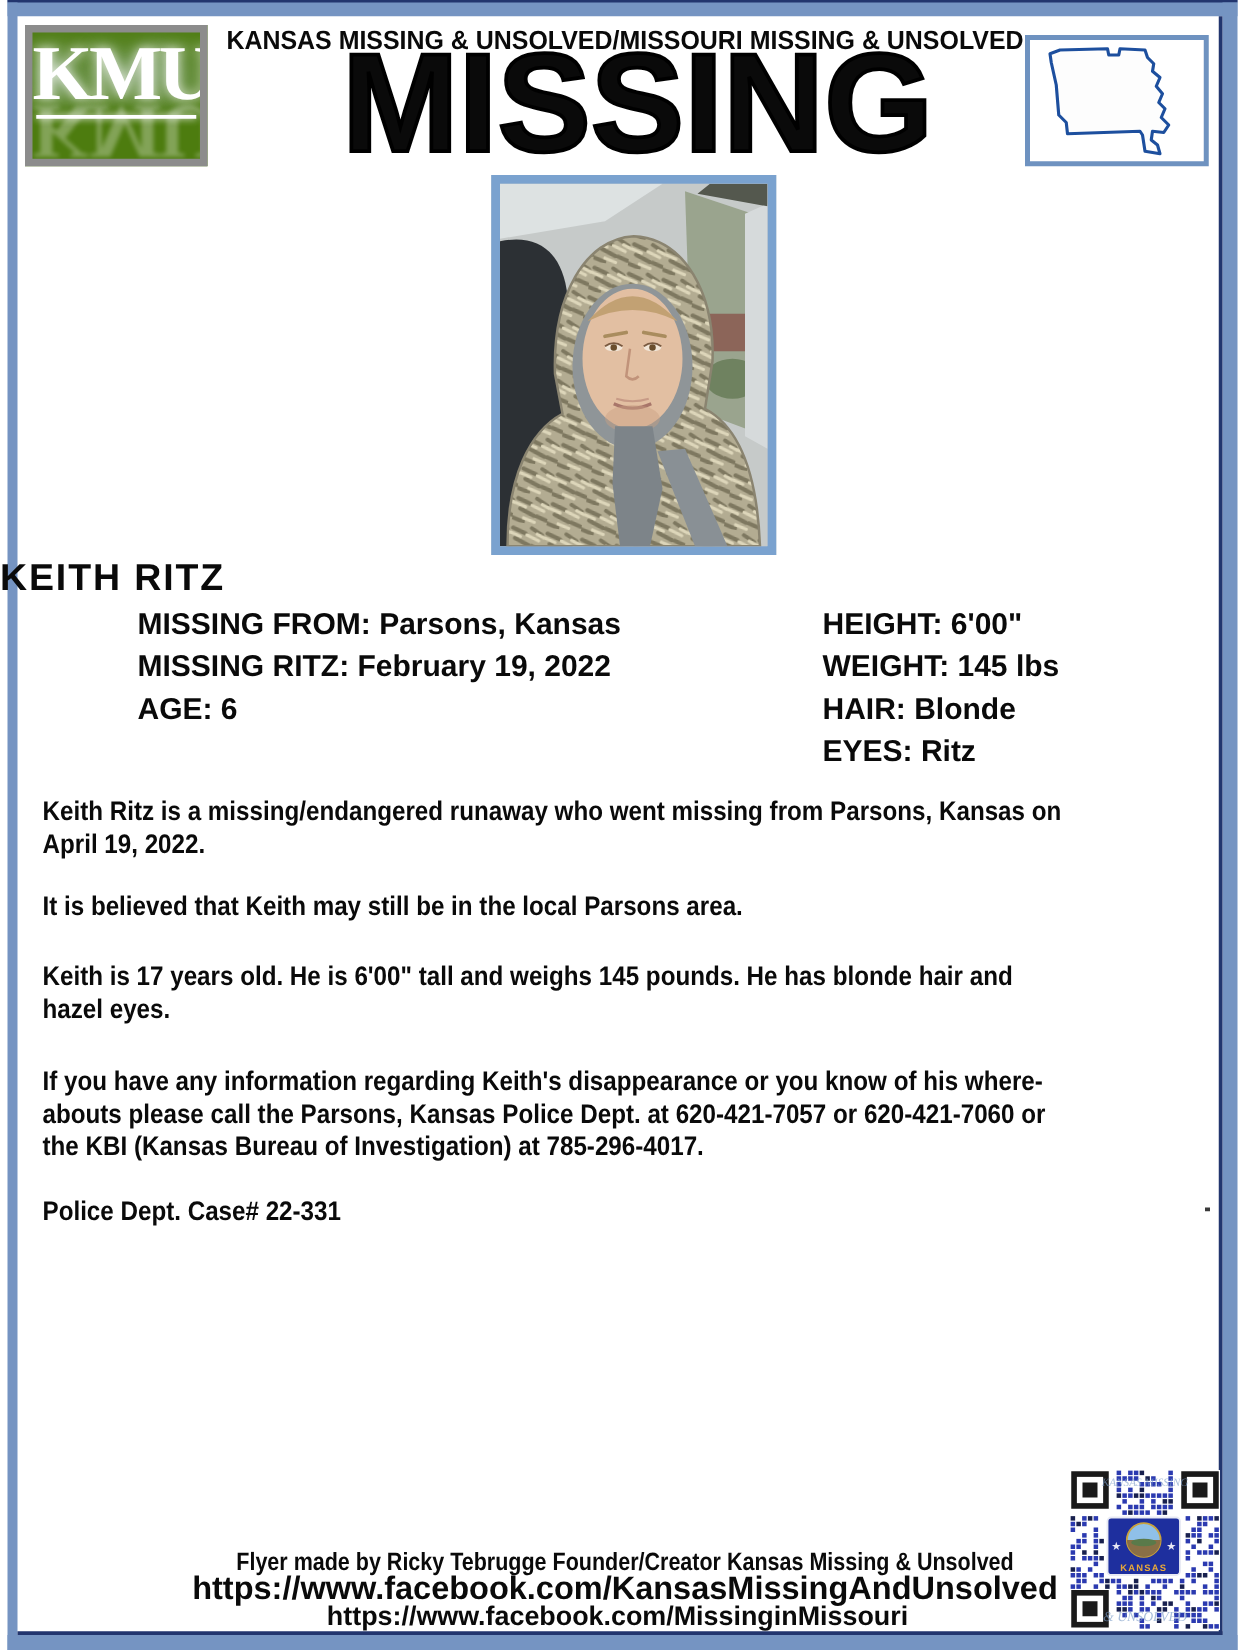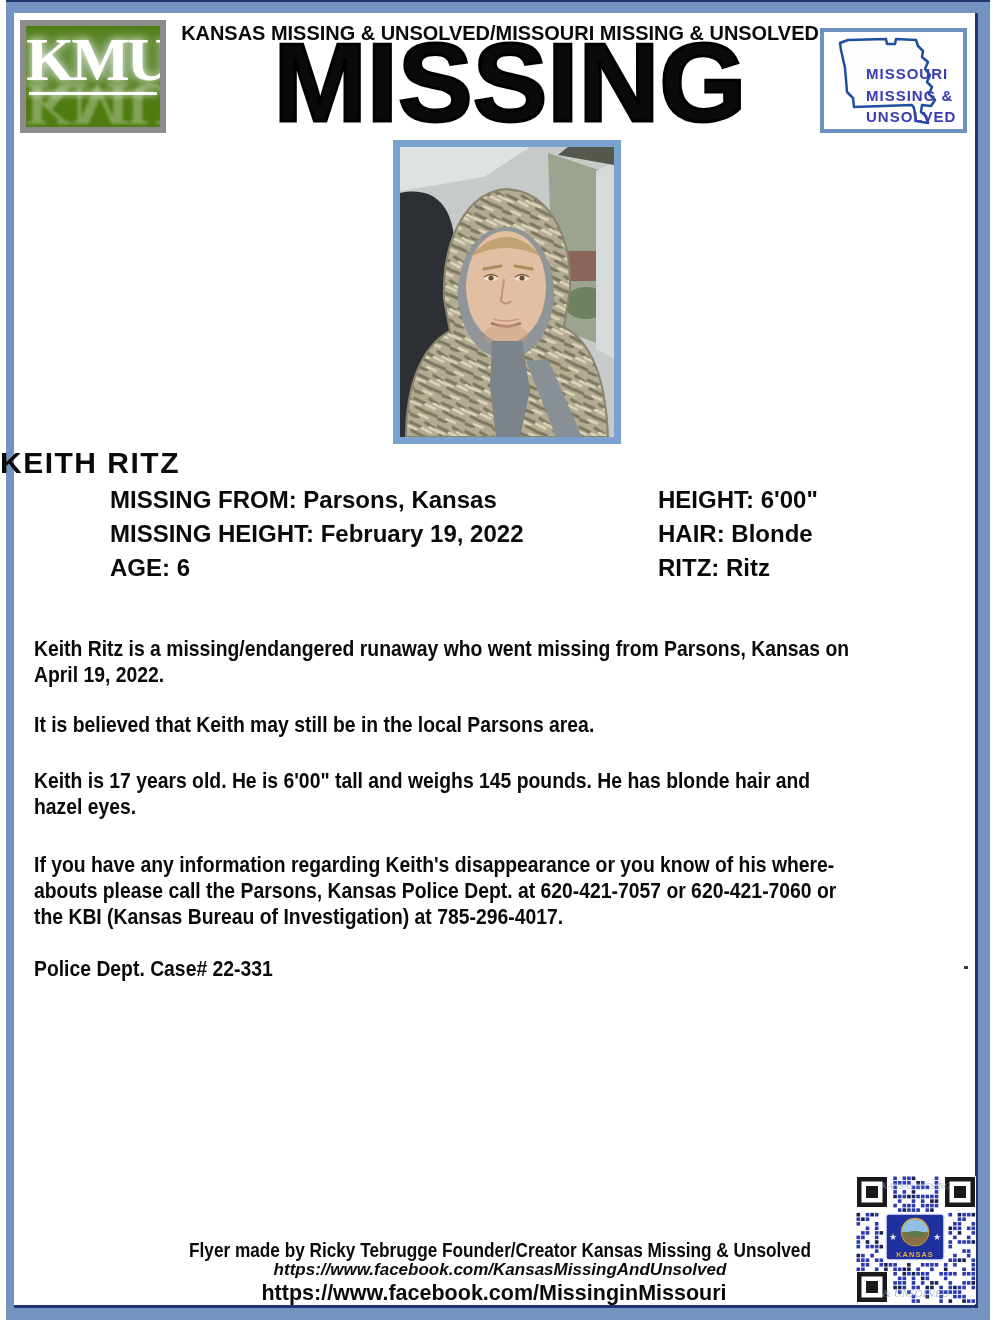--- a/index.html
+++ b/index.html
@@ -50,21 +50,21 @@
   
   .bodytxt{left:34px;top:630px;width:1040px;height:380px;transform:scaleX(.9);transform-origin:0 0;
     font-weight:bold;font-size:21.5px;}
   .para{position:absolute;left:0;}
   .p1{top:6px;} .p2{top:82px;} .p3{top:138px;} .p4{top:222px;} .p5{top:326px;}
   .bline{line-height:26px;white-space:nowrap;}
   .stray{left:964px;top:966px;width:4px;height:3px;background:#3a3a3a;}
 
   
   .credit{left:0;right:0;top:1240px;text-align:center;font-weight:bold;font-size:20px;line-height:20px;transform:scaleX(.86);}
-  .url1{left:0;right:0;top:1258px;text-align:center;font-weight:bold;font-size:17px;line-height:24px;font-style:italic;}
+  .url1{left:0;right:0;top:1258px;text-align:center;font-weight:bold;font-size:26px;line-height:24px;}
   .url2{left:0;right:12px;top:1282px;text-align:center;font-weight:bold;font-size:21.5px;line-height:23px;}
 
   
   .qr{left:856px;top:1176px;width:120px;height:128px;}
 </style>
 </head>
 <body>
 
 <div class="page">
 
@@ -81,25 +81,20 @@
     <div class="kmu-strike"></div>
   </div>
 
   <div class="abs banner">KANSAS MISSING &amp; UNSOLVED/MISSOURI MISSING &amp; UNSOLVED</div>
   <div class="abs title">MISSING</div>
 
   <div class="abs molo">
     <svg class="mo-svg" width="139" height="97" viewBox="0 0 139 97">
       <path d="M16,11 L24,8 L62,7 L63,12 L71,12 L72,7 L92,8 L94,14 L99,19 L98,25 L104,30 L101,37 L106,43 L103,50 L108,55 L105,62 L111,68 L107,74 L98,73 L97,80 L102,84 L104,91 L92,89 L90,76 L88,73 L30,75 L29,66 L23,60 L21,36 L17,18 Z" fill="#fdfdfd" stroke="#1d4f9e" stroke-width="2.5" stroke-linejoin="round"></path>
     </svg>
-    <div class="mo-text">
-      <div class="mo-line">MISSOURI</div>
-      <div class="mo-line">MISSING &amp;</div>
-      <div class="mo-line">UNSOLVED</div>
-    </div>
   </div>
 
   <div class="abs photo">
     <svg width="214" height="290" viewBox="0 0 214 290">
       <defs>
         <pattern id="camo" width="28" height="24" patternUnits="userSpaceOnUse" patternTransform="rotate(10)">
           <rect width="28" height="24" fill="#b3ac92"></rect>
           <path d="M2,5 l11,3 M17,3 l9,4 M5,13 l12,4 M19,17 l8,2 M0,21 l9,2" stroke="#7e7860" stroke-width="3.2" fill="none" stroke-linecap="round"></path>
           <path d="M1,9 l8,2 M14,9 l10,3 M9,20 l9,2 M22,7 l6,2" stroke="#ddd6ba" stroke-width="2.6" fill="none" stroke-linecap="round"></path>
         </pattern>
@@ -129,28 +124,29 @@
       <ellipse cx="106" cy="188" rx="22" ry="11" fill="#c9a083" opacity="0.45"></ellipse>
       <path d="M92,194 L122,194 L130,244 L120,290 L96,290 L90,240 Z" fill="#7d8489"></path>
       <polygon points="126,214 156,290 182,290 148,212" fill="#899095"></polygon>
     </svg>
   </div>
 
   <div class="abs name">KEITH RITZ</div>
 
   <div class="abs details dl">
     <div class="drow"><span>MISSING FROM:</span>&nbsp;<span>Parsons, Kansas</span></div>
-    <div class="drow"><span>MISSING HEIGHT:</span>&nbsp;<span>February 19, 2022</span></div>
+    <div class="drow"><span>MISSING RITZ:</span>&nbsp;<span>February 19, 2022</span></div>
     <div class="drow"><span>AGE:</span>&nbsp;<span>6</span></div>
   </div>
 
   <div class="abs details dr">
     <div class="drow"><span>HEIGHT:</span>&nbsp;<span>6'00"</span></div>
+    <div class="drow"><span>WEIGHT:</span>&nbsp;<span>145 lbs</span></div>
     <div class="drow"><span>HAIR:</span>&nbsp;<span>Blonde</span></div>
-    <div class="drow"><span>RITZ:</span>&nbsp;<span>Ritz</span></div>
+    <div class="drow"><span>EYES:</span>&nbsp;<span>Ritz</span></div>
   </div>
 
   <div class="abs bodytxt">
     <div class="para p1">
       <div class="bline">Keith Ritz is a missing/endangered runaway who went missing from Parsons, Kansas on</div>
       <div class="bline">April 19, 2022.</div>
     </div>
     <div class="para p2">
       <div class="bline">It is believed that Keith may still be in the local Parsons area.</div>
     </div>

